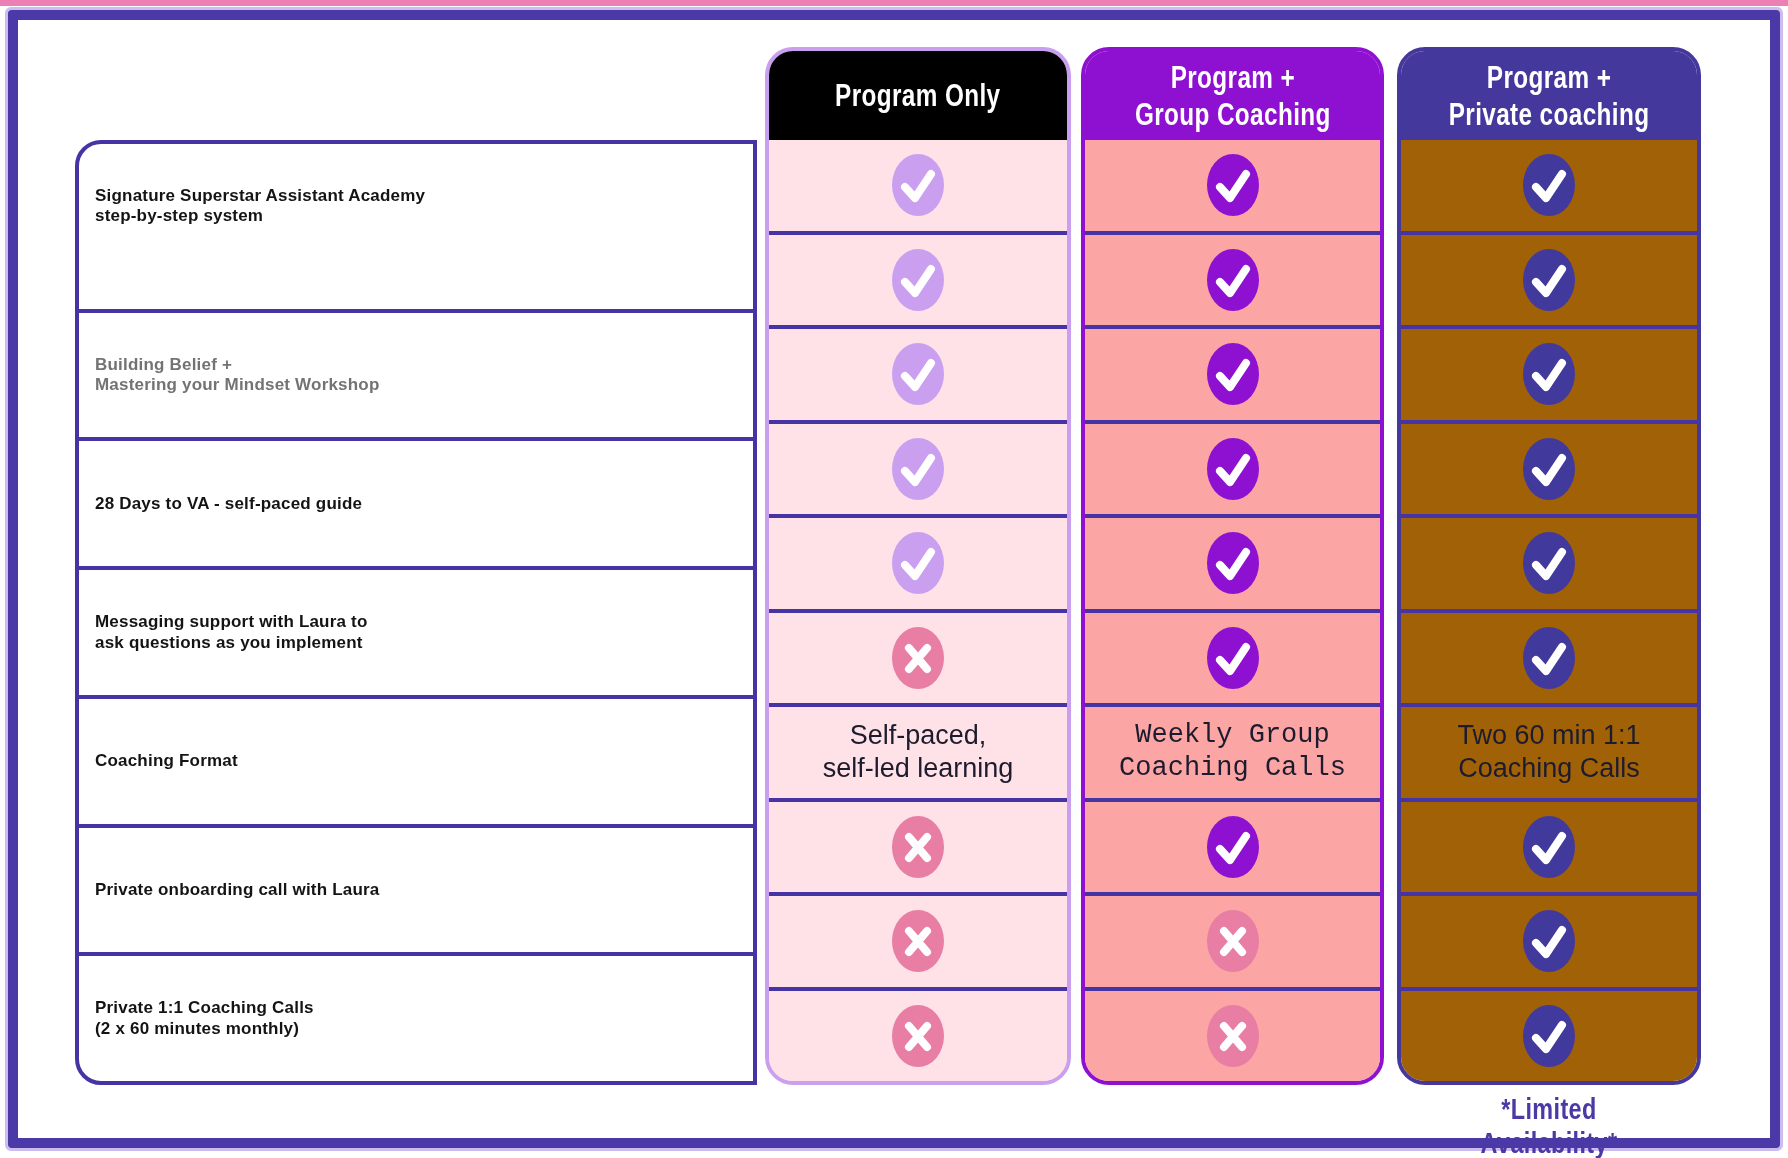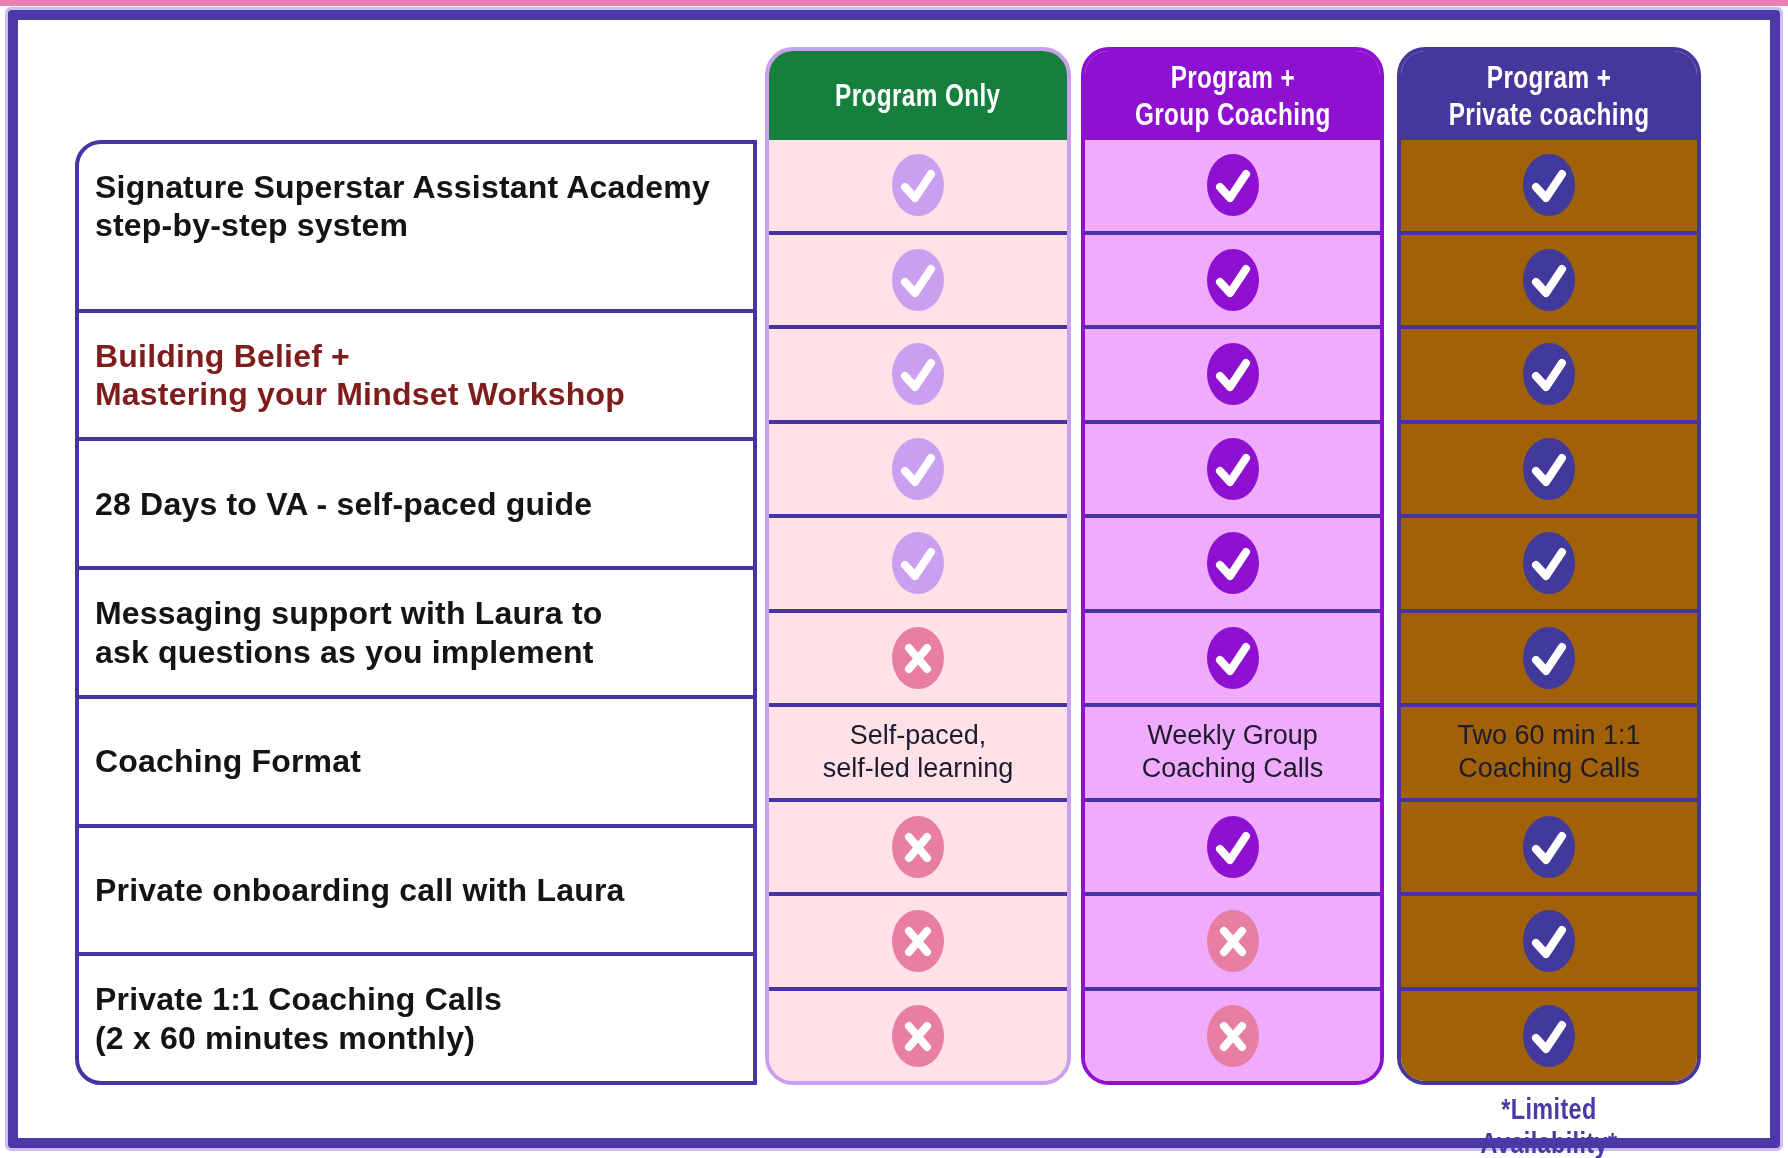--- a/index.html
+++ b/index.html
@@ -6,21 +6,21 @@
   .page{position:relative;width:1788px;height:1158px;background:#ffffff;overflow:hidden;
         font-family:"Liberation Sans",sans-serif;}
   .top-accent{position:absolute;left:0;top:0;width:1788px;height:6px;}
   .frame{position:absolute;left:8px;top:10px;width:1772px;height:1138px;box-sizing:border-box;
          border:10px solid #4b39a8;outline:3px solid #cdbcf0;border-radius:3px;}
   
   .label-card{position:absolute;left:75px;top:140px;width:682px;height:945px;box-sizing:border-box;
               background:#ffffff;border:4px solid #4634a5;border-radius:26px 0 0 26px;
               display:flex;flex-direction:column;z-index:2;}
   .label-cell{flex:1;display:flex;align-items:center;padding:0 12px 0 16px;
-              font-weight:bold;font-size:32px;line-height:1.2;color:#141414;
+              font-weight:bold;font-size:17px;line-height:1.2;color:#141414;
               white-space:pre-line;border-top:4px solid #4634a5;letter-spacing:0.2px;}
   .label-cell:first-child{border-top:none;}
   
   .col-card{position:absolute;top:47px;height:1038px;box-sizing:border-box;border-radius:28px;
             border:4px solid;display:flex;flex-direction:column;overflow:hidden;background:#ffe2e7;z-index:2;}
   .col-header{height:89px;flex:0 0 89px;display:flex;align-items:center;justify-content:center;}
   .hdr-text{display:inline-block;transform:scaleX(0.76);transform-origin:center;
             font-weight:bold;font-size:32px;line-height:1.15;color:#ffffff;
             white-space:pre-line;text-align:center;letter-spacing:0.5px;}
   .col-body{flex:1;display:flex;flex-direction:column;background:#ffe2e7;}
@@ -37,33 +37,33 @@
 
 <div class="page">
 
   <div class="top-accent" style="background: rgb(236, 127, 180);"></div>
 
   <div class="frame" style="border-color: rgb(75, 57, 168); outline-color: rgb(205, 188, 240);"></div>
 
   <div class="label-card" id="label-card" style="background: rgb(255, 255, 255); border-color: rgb(70, 52, 165);">
       <div class="label-cell" style="border-top-color: rgb(70, 52, 165); color: rgb(20, 20, 20);">Signature Superstar Assistant Academy
 step-by-step system</div>
-      <div class="label-cell" style="border-top-color: rgb(70, 52, 165); color: #7f1d1d; margin-top: 40px;">Building Belief +
+      <div class="label-cell" style="border-top-color: rgb(70, 52, 165); color: #737373; margin-top: 40px;">Building Belief +
 Mastering your Mindset Workshop</div>
       <div class="label-cell" style="border-top-color: rgb(70, 52, 165); color: rgb(20, 20, 20);">28 Days to VA - self-paced guide</div>
       <div class="label-cell" style="border-top-color: rgb(70, 52, 165); color: rgb(20, 20, 20);">Messaging support with Laura to
 ask questions as you implement</div>
       <div class="label-cell" style="border-top-color: rgb(70, 52, 165); color: rgb(20, 20, 20);">Coaching Format</div>
       <div class="label-cell" style="border-top-color: rgb(70, 52, 165); color: rgb(20, 20, 20);">Private onboarding call with Laura</div>
       <div class="label-cell" style="border-top-color: rgb(70, 52, 165); color: rgb(20, 20, 20);">Private 1:1 Coaching Calls
 (2 x 60 minutes monthly)</div>
     </div>
 
   <div class="col-card" id="col-0" style="left: 765px; width: 306px; border-color: rgb(203, 159, 240); background: rgb(255, 226, 231);">
-    <div class="col-header" style="background: #15803d;">
+    <div class="col-header" style="background: #000000;">
       <span class="hdr-text" style="color: rgb(255, 255, 255);">Program Only</span>
     </div>
     <div class="col-body" style="background: rgb(255, 226, 231);">
         <div class="cell" style="border-top-color: rgb(70, 52, 165);">
           <svg viewBox="0 0 52 62" width="52" height="62">
             <ellipse cx="26" cy="31" rx="26" ry="31" fill="#cb9ff0"></ellipse>
             <path d="M13 33 L23 44 L39 20" stroke="#ffffff" stroke-width="8" fill="none" stroke-linecap="round" stroke-linejoin="round"></path>
           </svg>
         </div>
         <div class="cell" style="border-top-color: rgb(70, 52, 165);">
@@ -119,21 +119,21 @@
           </svg>
         </div>
       </div>
   </div>
 
   <div class="col-card" id="col-1" style="left: 1081px; width: 303px; border-color: rgb(142, 17, 209); background: rgb(255, 226, 231);">
     <div class="col-header" style="background: rgb(142, 17, 209);">
       <span class="hdr-text" style="color: rgb(255, 255, 255);">Program +
 Group Coaching</span>
     </div>
-    <div class="col-body" style="background: #f0abfc;">
+    <div class="col-body" style="background: #fca5a5; font-family: Liberation Mono, monospace;">
         <div class="cell" style="border-top-color: rgb(70, 52, 165);">
           <svg viewBox="0 0 52 62" width="52" height="62">
             <ellipse cx="26" cy="31" rx="26" ry="31" fill="#8e11d1"></ellipse>
             <path d="M13 33 L23 44 L39 20" stroke="#ffffff" stroke-width="8" fill="none" stroke-linecap="round" stroke-linejoin="round"></path>
           </svg>
         </div>
         <div class="cell" style="border-top-color: rgb(70, 52, 165);">
           <svg viewBox="0 0 52 62" width="52" height="62">
             <ellipse cx="26" cy="31" rx="26" ry="31" fill="#8e11d1"></ellipse>
             <path d="M13 33 L23 44 L39 20" stroke="#ffffff" stroke-width="8" fill="none" stroke-linecap="round" stroke-linejoin="round"></path>

